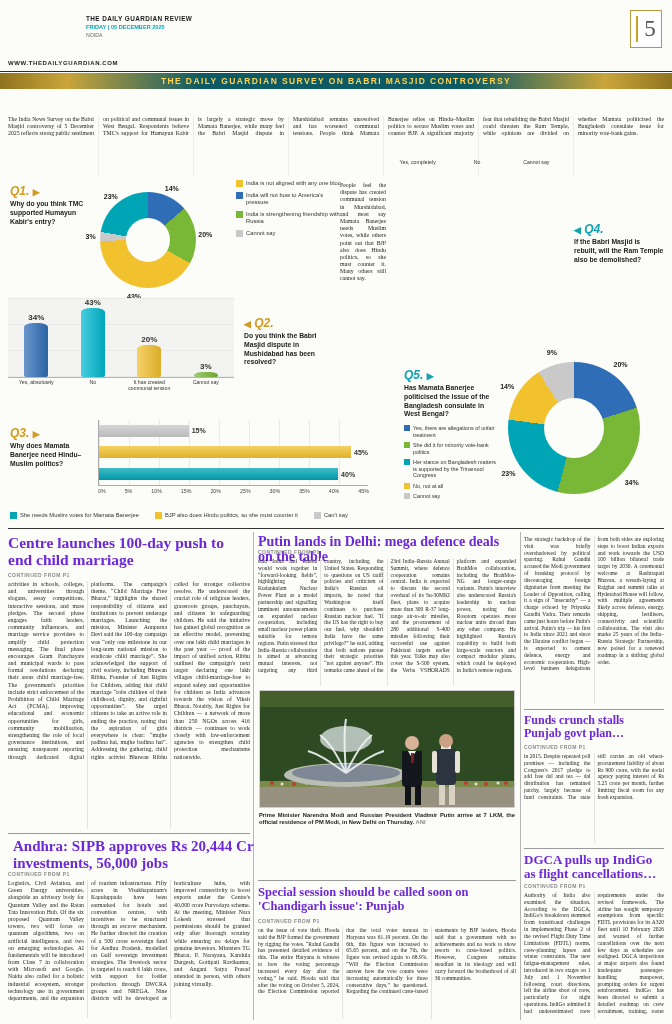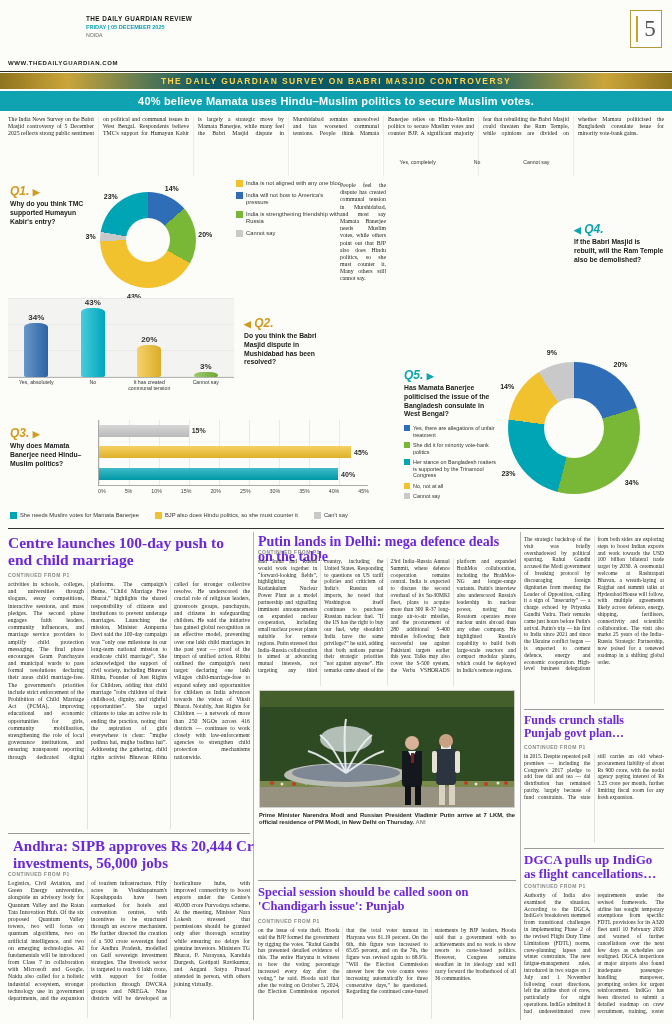--- a/index.html
+++ b/index.html
@@ -103,21 +103,20 @@
     <div class="hdr-date">FRIDAY | 05 DECEMBER 2025</div>
     <div class="hdr-city">NOIDA</div>
   </div>
   <div class="abs pagenum">
     <span class="inner">5</span>
   </div>
   <div class="abs website">WWW.THEDAILYGUARDIAN.COM</div>
   <div class="abs hdr-rule"></div>
 
   <div class="abs banner-survey">THE DAILY GUARDIAN SURVEY ON BABRI MASJID CONTROVERSY</div>
-  <div class="abs banner-main">40% believe Mamata uses Hindu–Muslim politics to secure Muslim votes.</div>
 
   <div class="abs small-body cols-7" style="left:8px;top:116px;width:656px;height:60px">The India News Survey on the Babri Masjid controversy of 5 December 2025 reflects strong public sentiment on political and communal issues in West Bengal. Respondents believe TMC's support for Humayun Kabir is largely a strategic move by Mamata Banerjee, while many feel the Babri Masjid dispute in Murshidabad remains unresolved and has worsened communal tensions. People think Mamata Banerjee relies on Hindu–Muslim politics to secure Muslim votes and counter BJP. A significant majority fear that rebuilding the Babri Masjid could threaten the Ram Temple, while opinions are divided on whether Mamata politicised the Bangladesh consulate issue for minority vote-bank gains.</div>
 
   <div class="abs" style="left:10px;top:184px;width:80px">
     <div class="qtag gold">
       <span>Q1.</span>
       <span class="arr">▶</span>
     </div>
     <div class="question">Why do you think TMC supported Humayun Kabir's entry?</div>
   </div>

